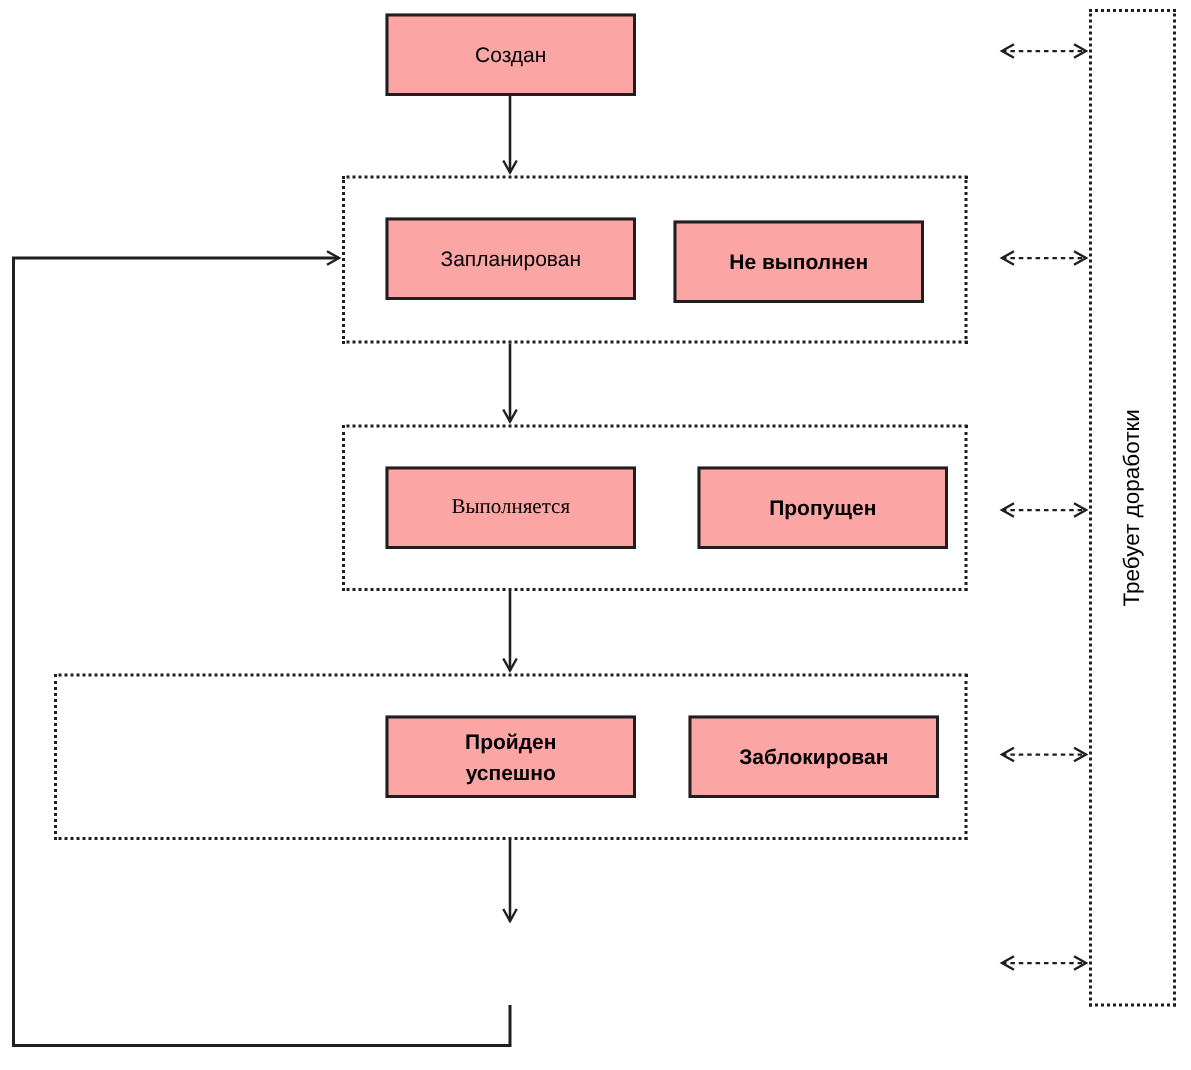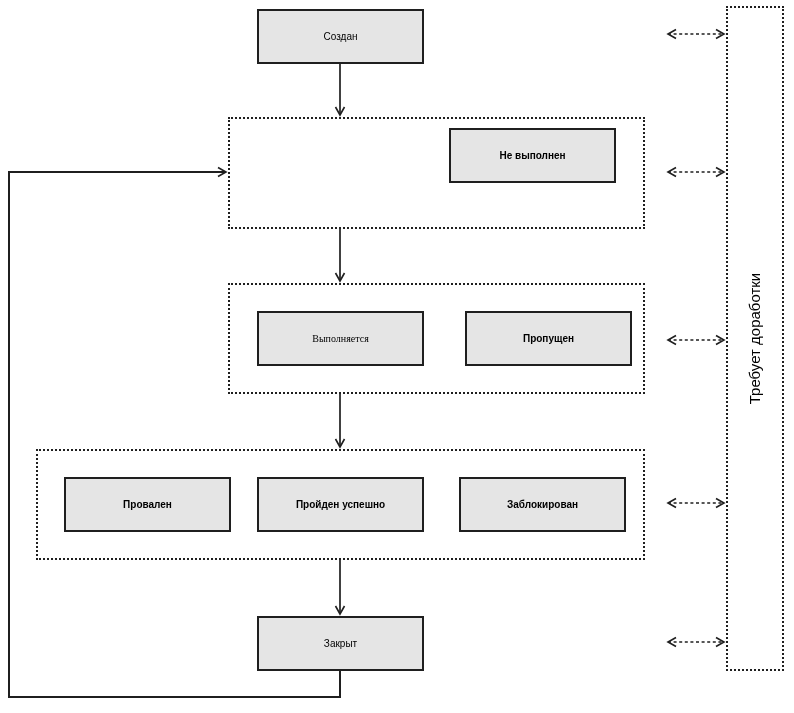--- a/index.html
+++ b/index.html
@@ -20,26 +20,26 @@
     position: absolute;
     left: 0; top: 0;
     width: 794px; height: 713px;
   }
   .state-box {
     position: absolute;
     width: 167px;
     height: 55px;
     box-sizing: border-box;
     border: 2px solid #1f1f1f;
-    background: #e5e5e5;
+    background: #fca5a5;
     display: flex;
     align-items: center;
     justify-content: center;
     text-align: center;
-    font-size: 10px;
+    font-size: 14px;
     line-height: 21px;
     z-index: 2;
   }
   .state-box.bold { font-weight: bold; }
   .state-box .lbl.wrap { max-width: 100px; }
   .group-box {
     position: absolute;
     box-sizing: border-box;
     border: 2px dotted #1f1f1f;
     background: transparent;
@@ -58,21 +58,21 @@
     z-index: 2;
   }
   .rework-box .vlabel {
     transform: rotate(-90deg);
     white-space: nowrap;
     font-size: 15px;
   }
   
   #box-created      { left: 257px; top: 9px; }
   #box-planned      { left: 257px; top: 145px; }
-  #box-not-executed { left: 449px; top: 128px; }
+  #box-not-executed { left: 449px; top: 147px; }
   #box-in-progress  { left: 257px; top: 311px; font-family: Liberation Serif, serif; }
   #box-skipped      { left: 449px; top: 311px; margin-left: 16px; }
   #box-failed       { left: 64px;  top: 477px; }
   #box-passed       { left: 257px; top: 477px; }
   #box-blocked      { left: 459px; top: 477px; align-items: center; }
   #box-closed       { left: 257px; top: 616px; }
   #group-planned    { left: 228px; top: 117px; width: 417px; height: 112px; }
   #group-executing  { left: 228px; top: 283px; width: 417px; height: 111px; }
   #group-results    { left: 36px;  top: 449px; width: 609px; height: 111px; }
 </style>
@@ -106,46 +106,43 @@
   </svg>
 
   <div class="group-box" id="group-planned"></div>
   <div class="group-box" id="group-executing"></div>
   <div class="group-box" id="group-results"></div>
 
   <div class="state-box" id="box-created">
     <span class="lbl">Создан</span>
   </div>
 
+  <div class="state-box" id="box-planned">
+    <span class="lbl">Запланирован</span>
+  </div>
 
   <div class="state-box bold" id="box-not-executed">
     <span class="lbl">Не выполнен</span>
   </div>
 
   <div class="state-box" id="box-in-progress">
     <span class="lbl">Выполняется</span>
   </div>
 
   <div class="state-box bold" id="box-skipped">
     <span class="lbl">Пропущен</span>
   </div>
 
-  <div class="state-box bold" id="box-failed">
-    <span class="lbl">Провален</span>
-  </div>
 
   <div class="state-box bold" id="box-passed">
     <span class="lbl wrap">Пройден успешно</span>
   </div>
 
   <div class="state-box bold" id="box-blocked">
     <span class="lbl">Заблокирован</span>
   </div>
 
-  <div class="state-box" id="box-closed">
-    <span class="lbl">Закрыт</span>
-  </div>
 
   <div class="rework-box">
     <span class="vlabel">Требует доработки</span>
   </div>
 
 </div>
 
 </body></html>

